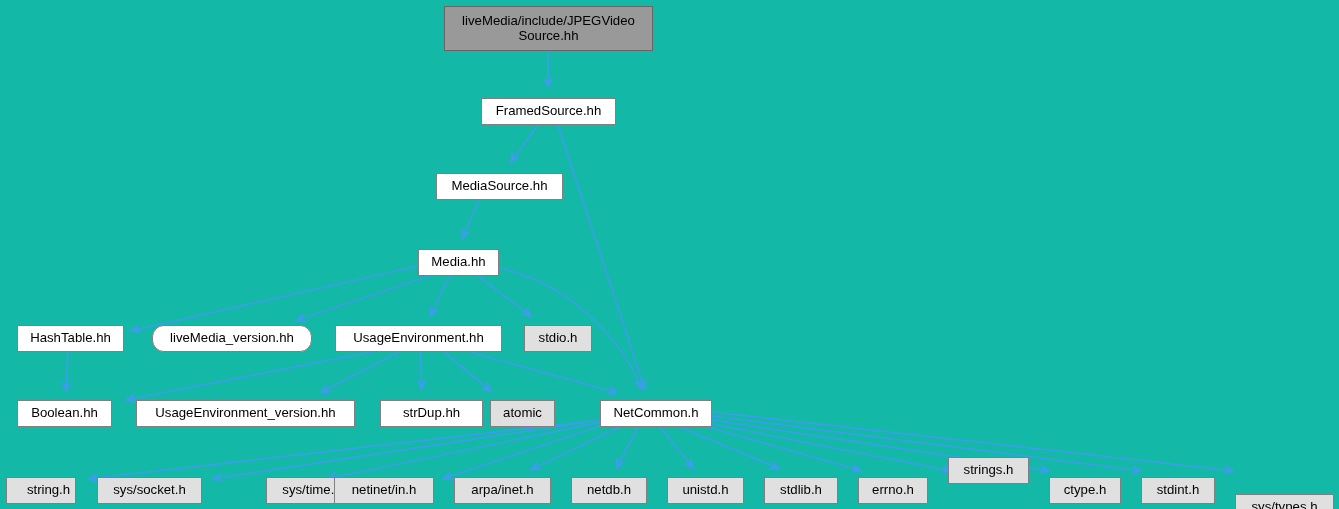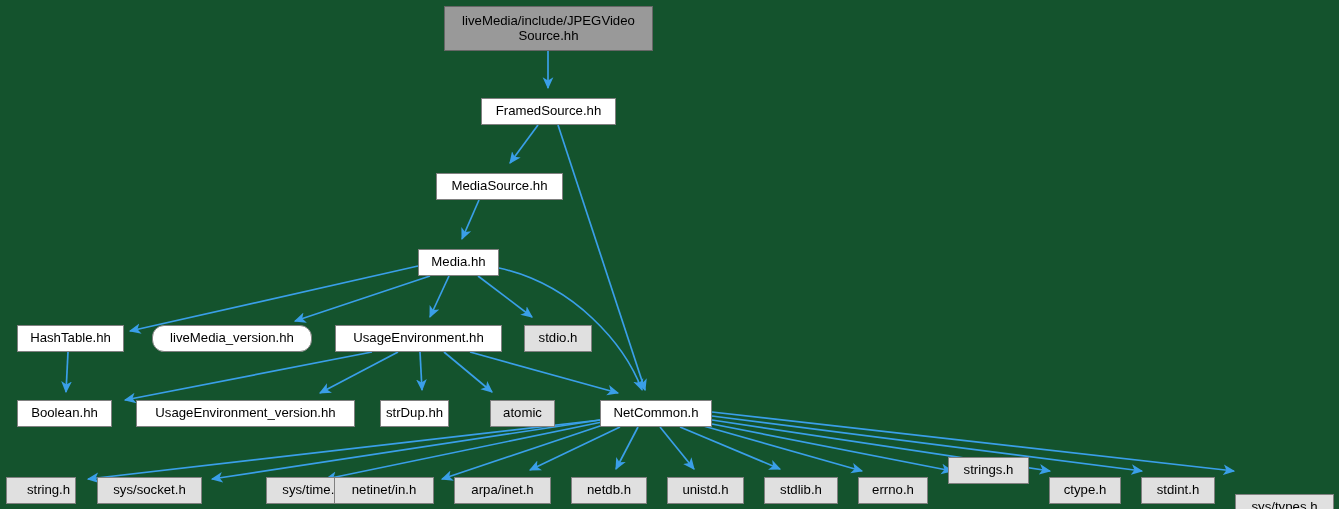--- a/index.html
+++ b/index.html
@@ -4,21 +4,21 @@
 <style>
   html, body {
     margin: 0;
     padding: 0;
     background: #000000;
   }
   #graph-root {
     position: relative;
     width: 1339px;
     height: 509px;
-    background: #14532d;
+    background: #14b8a6;
     overflow: hidden;
     font-family: "Liberation Sans", sans-serif;
   }
   svg#edges {
     position: absolute;
     left: 0;
     top: 0;
     width: 1339px;
     height: 509px;
     display: block;
@@ -94,21 +94,21 @@
 Source.hh</div>
     <div class="node project" style="left: 481px; top: 98px; width: 135px; height: 27px;">FramedSource.hh</div>
     <div class="node project" style="left: 436px; top: 173px; width: 127px; height: 27px;">MediaSource.hh</div>
     <div class="node project" style="left: 418px; top: 249px; width: 81px; height: 27px;">Media.hh</div>
     <div class="node project" style="left: 17px; top: 325px; width: 107px; height: 27px;">HashTable.hh</div>
     <div class="node project" style="left: 152px; top: 325px; width: 160px; height: 27px; border-radius: 12px;">liveMedia_version.hh</div>
     <div class="node project" style="left: 335px; top: 325px; width: 167px; height: 27px;">UsageEnvironment.hh</div>
     <div class="node system" style="left: 524px; top: 325px; width: 68px; height: 27px;">stdio.h</div>
     <div class="node project" style="left: 17px; top: 400px; width: 95px; height: 27px;">Boolean.hh</div>
     <div class="node project" style="left: 136px; top: 400px; width: 219px; height: 27px;">UsageEnvironment_version.hh</div>
-    <div class="node project" style="left: 380px; top: 400px; width: 69px; height: 27px;">strDup.hh</div>
+    <div class="node project" style="left: 380px; top: 400px; width: 103px; height: 27px;">strDup.hh</div>
     <div class="node system" style="left: 490px; top: 400px; width: 65px; height: 27px;">atomic</div>
     <div class="node project" style="left: 600px; top: 400px; width: 112px; height: 27px;">NetCommon.h</div>
     <div class="node system" style="left: 6px; top: 477px; width: 70px; height: 27px; padding-left: 15px;">string.h</div>
     <div class="node system" style="left: 97px; top: 477px; width: 105px; height: 27px;">sys/socket.h</div>
     <div class="node system" style="left: 222px; top: 477px; width: 92px; height: 27px; margin-left: 44px;">sys/time.h</div>
     <div class="node system" style="left: 334px; top: 477px; width: 100px; height: 27px;">netinet/in.h</div>
     <div class="node system" style="left: 454px; top: 477px; width: 97px; height: 27px;">arpa/inet.h</div>
     <div class="node system" style="left: 571px; top: 477px; width: 76px; height: 27px;">netdb.h</div>
     <div class="node system" style="left: 667px; top: 477px; width: 77px; height: 27px;">unistd.h</div>
     <div class="node system" style="left: 764px; top: 477px; width: 74px; height: 27px;">stdlib.h</div>

